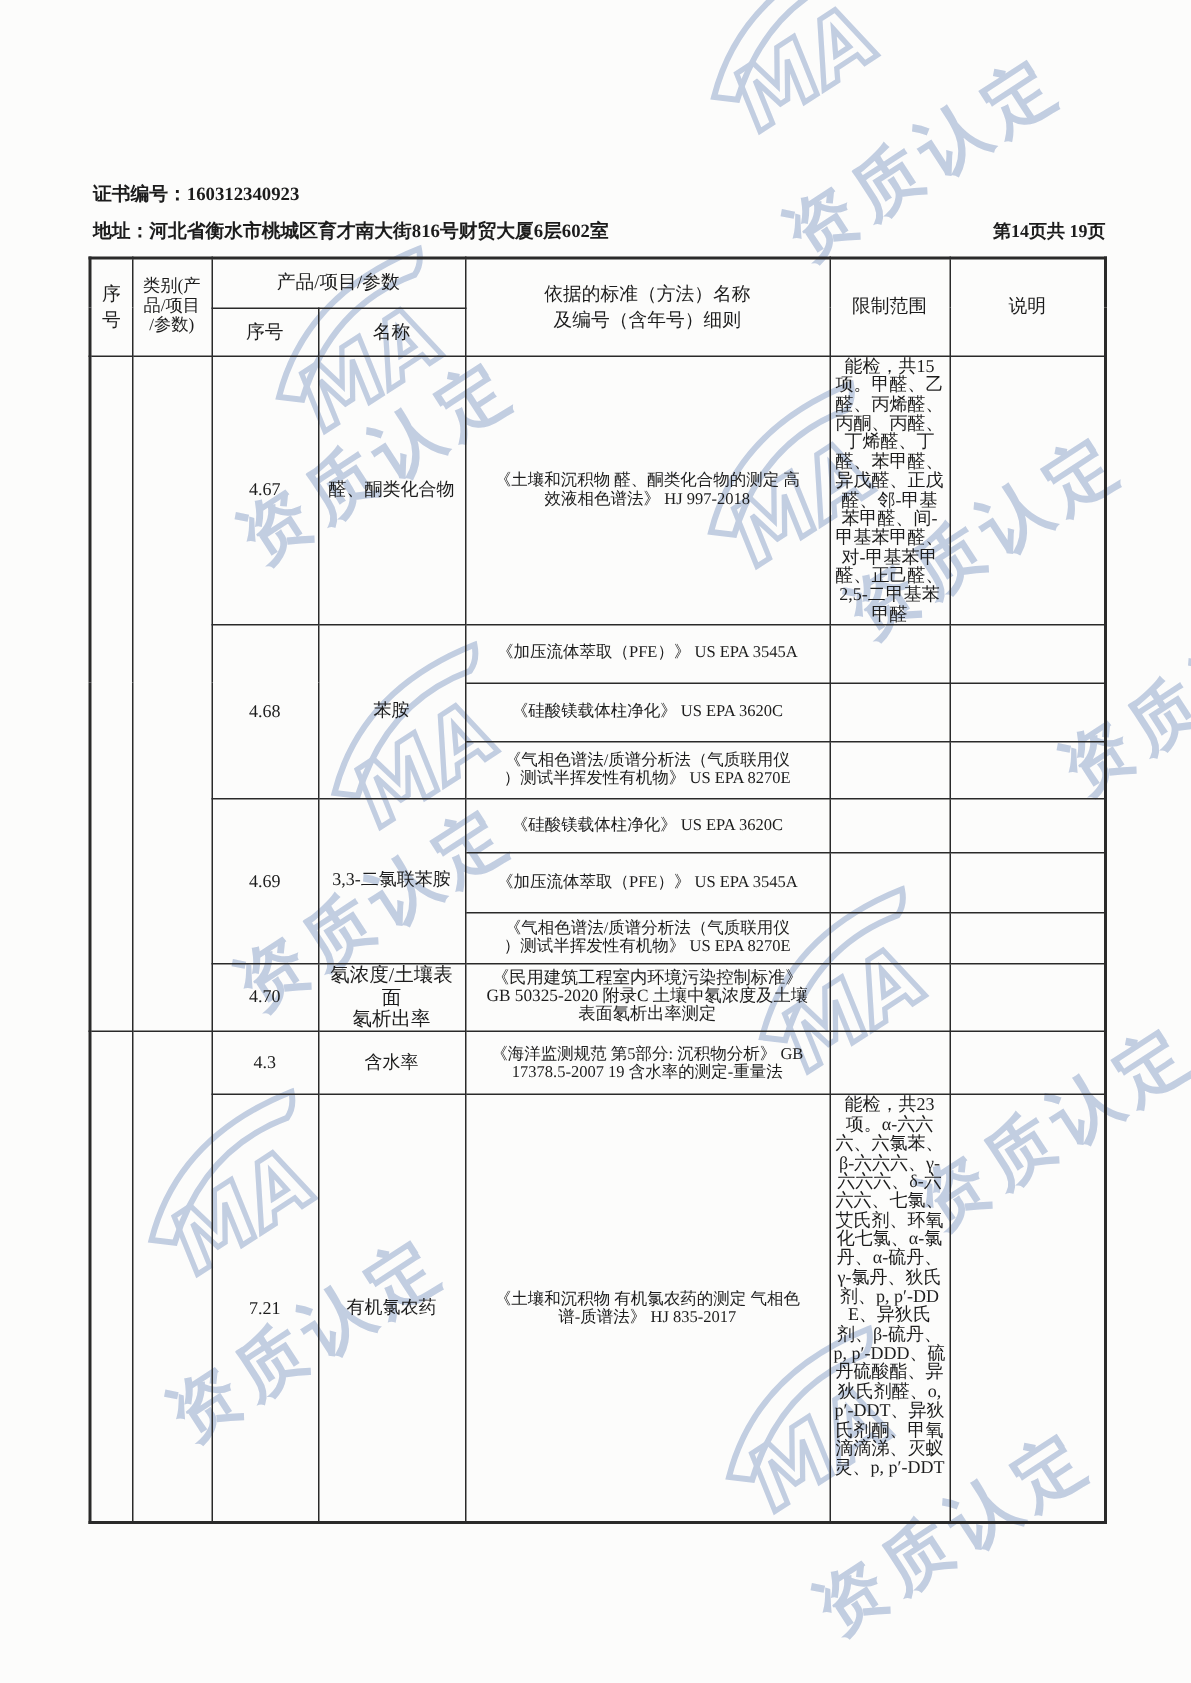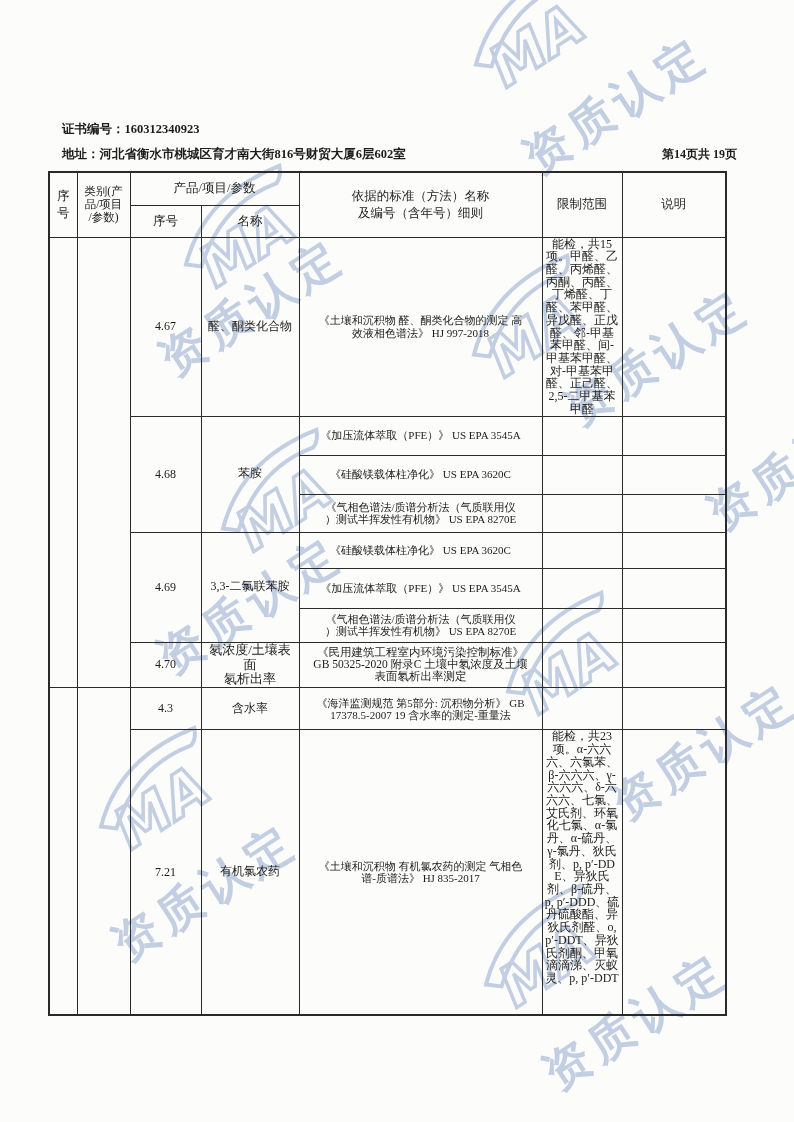--- a/index.html
+++ b/index.html
@@ -22,21 +22,21 @@
     position:absolute;top:88px;left:0;width:100%;text-align:center;
     font-size:17px;font-weight:bold;letter-spacing:1px;
   }
   .title .ul{border-bottom:1.5px solid #1c1c1c;padding-bottom:1px;}
   .meta-line{position:absolute;left:62px;font-size:12.5px;font-weight:bold;}
   .cert{top:121px;}
   .addr{top:146px;}
   .pageno{position:absolute;top:146px;right:57px;font-size:12px;font-weight:bold;}
   
   table.cap{
-    position:absolute;left:48px;top:171px;width:679px;
+    position:absolute;left:59px;top:171px;width:679px;
     border-collapse:collapse;table-layout:fixed;background:transparent;
   }
   table.cap th,table.cap td{
     border:1px solid #2a2a2a;padding:0 2px;text-align:center;vertical-align:middle;
     font-weight:normal;overflow:hidden;
   }
   table.cap{border:2px solid #2a2a2a;}
   th{font-size:12.5px;}
   .prewrap{white-space:pre-line;}
   .num{font-size:12px;font-weight:bold;font-family:"Liberation Serif",serif;margin-left:30px;}

